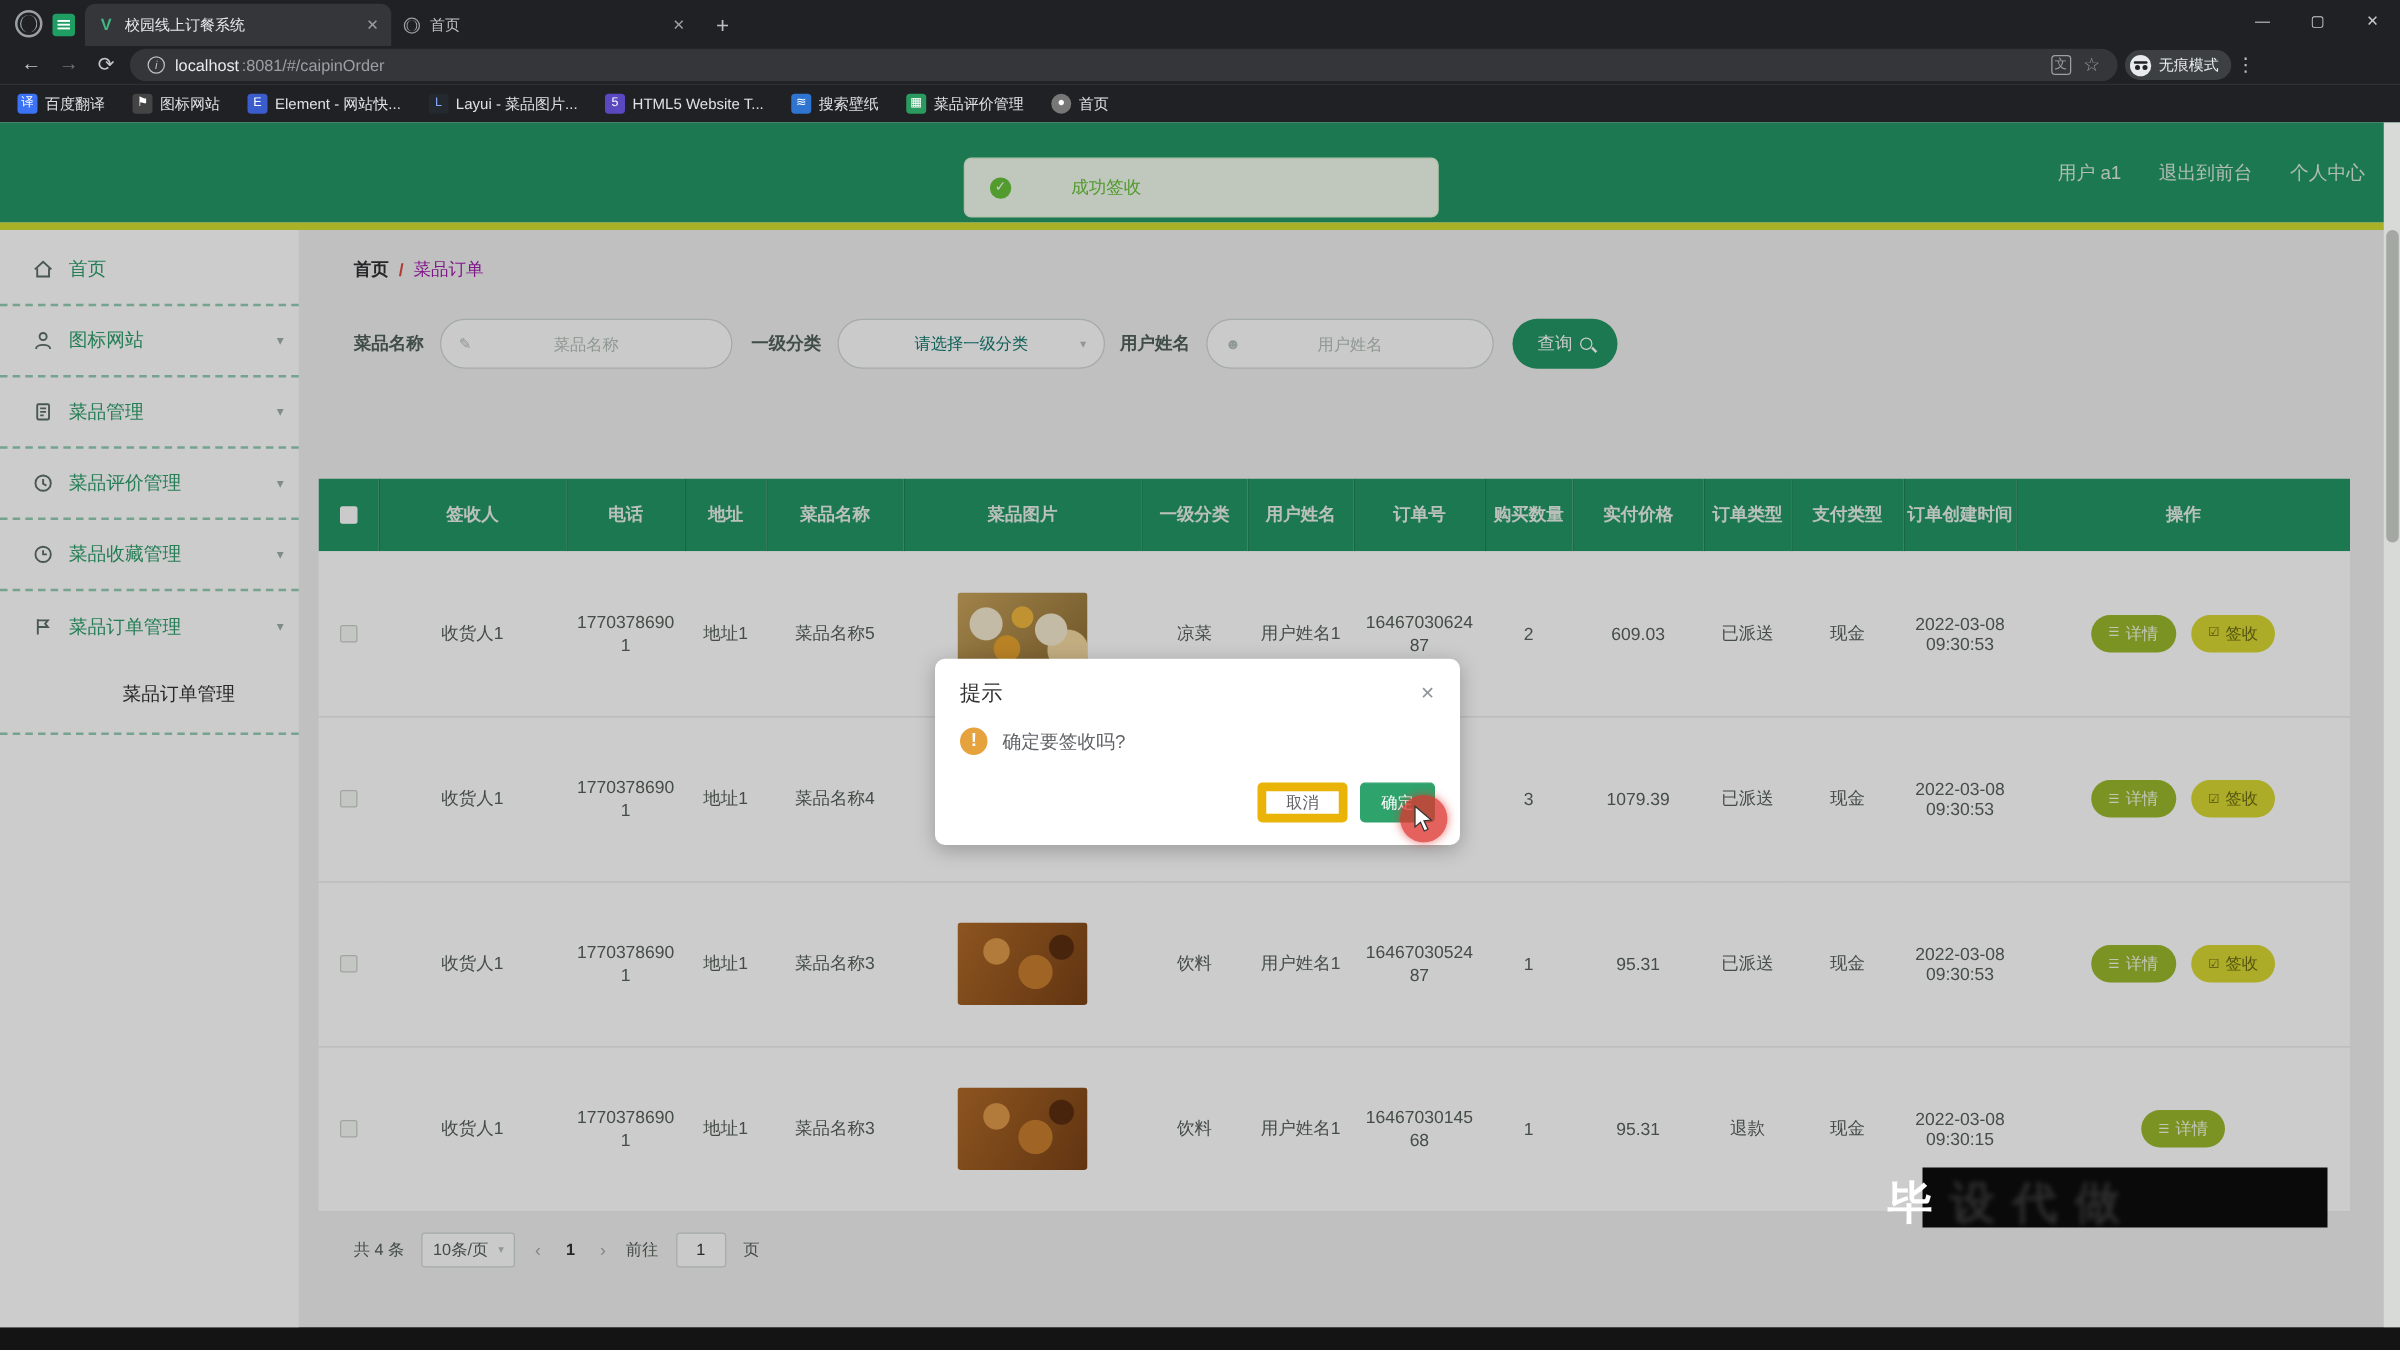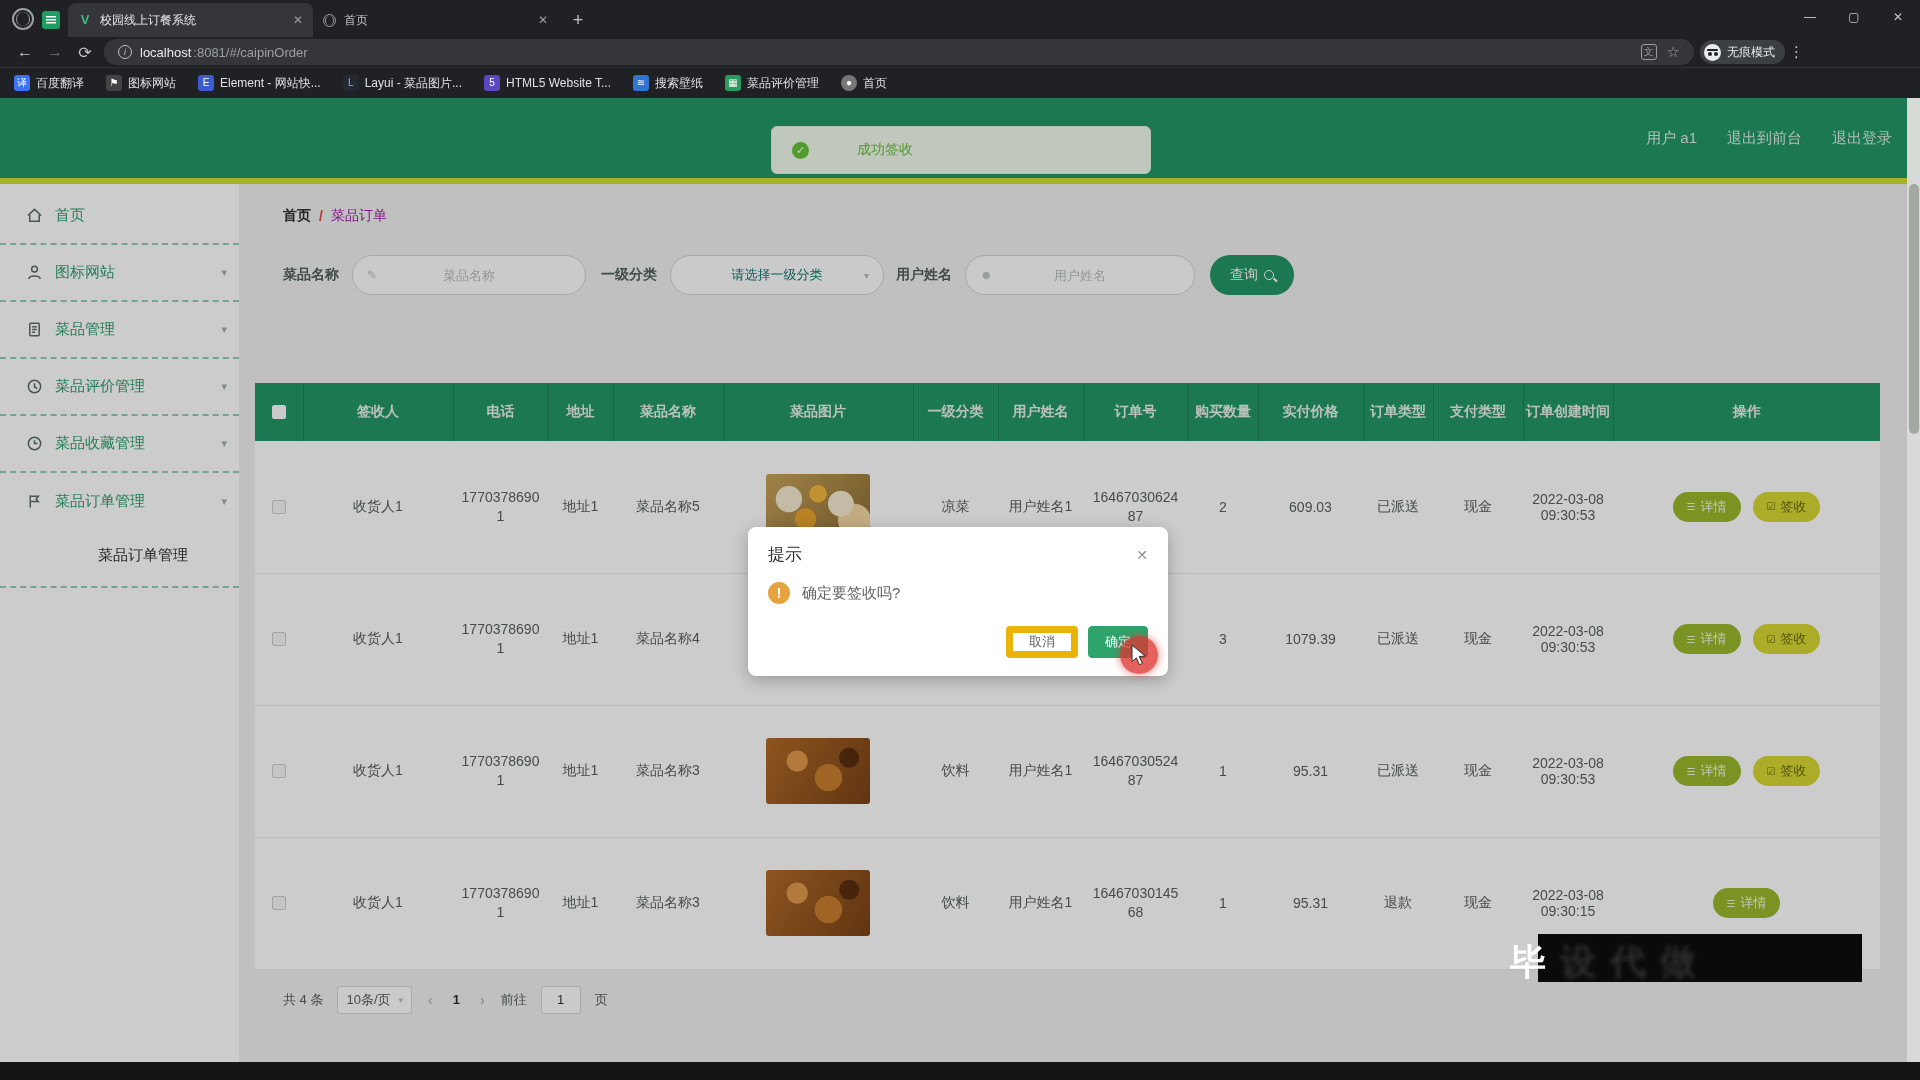--- a/index.html
+++ b/index.html
@@ -282,21 +282,21 @@
 
   <div class="app">
     <div class="app-header">
       <div class="toast">
         <span class="toast-check">✓</span>
         <span class="toast-text">成功签收</span>
       </div>
       <div class="header-links">
         <span>用户 a1</span>
         <span>退出到前台</span>
-        <span>退出登录</span>
+        <span>个人中心</span>
       </div>
     </div>
     <div class="lime-strip"></div>
 
     <div class="sidebar">
       <div class="side-item">
         <svg class="side-ico" viewBox="0 0 18 18" fill="none" stroke="currentColor" stroke-width="1.6">
             <path d="M2 9 L9 2.5 L16 9"></path>
             <path d="M4 8 v7 h10 v-7"></path>
           </svg>

